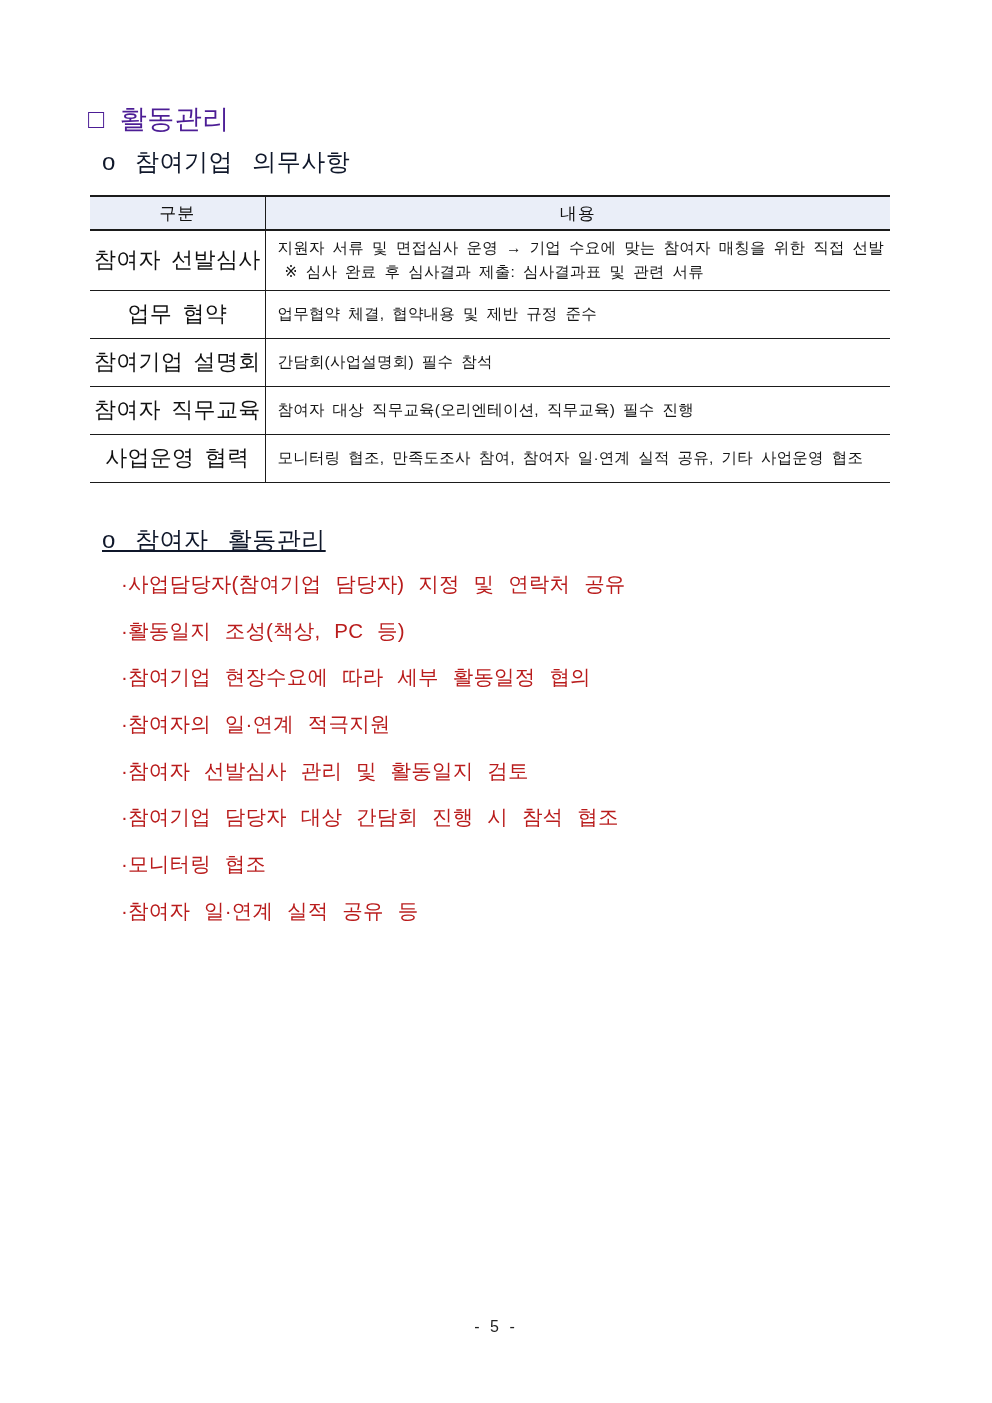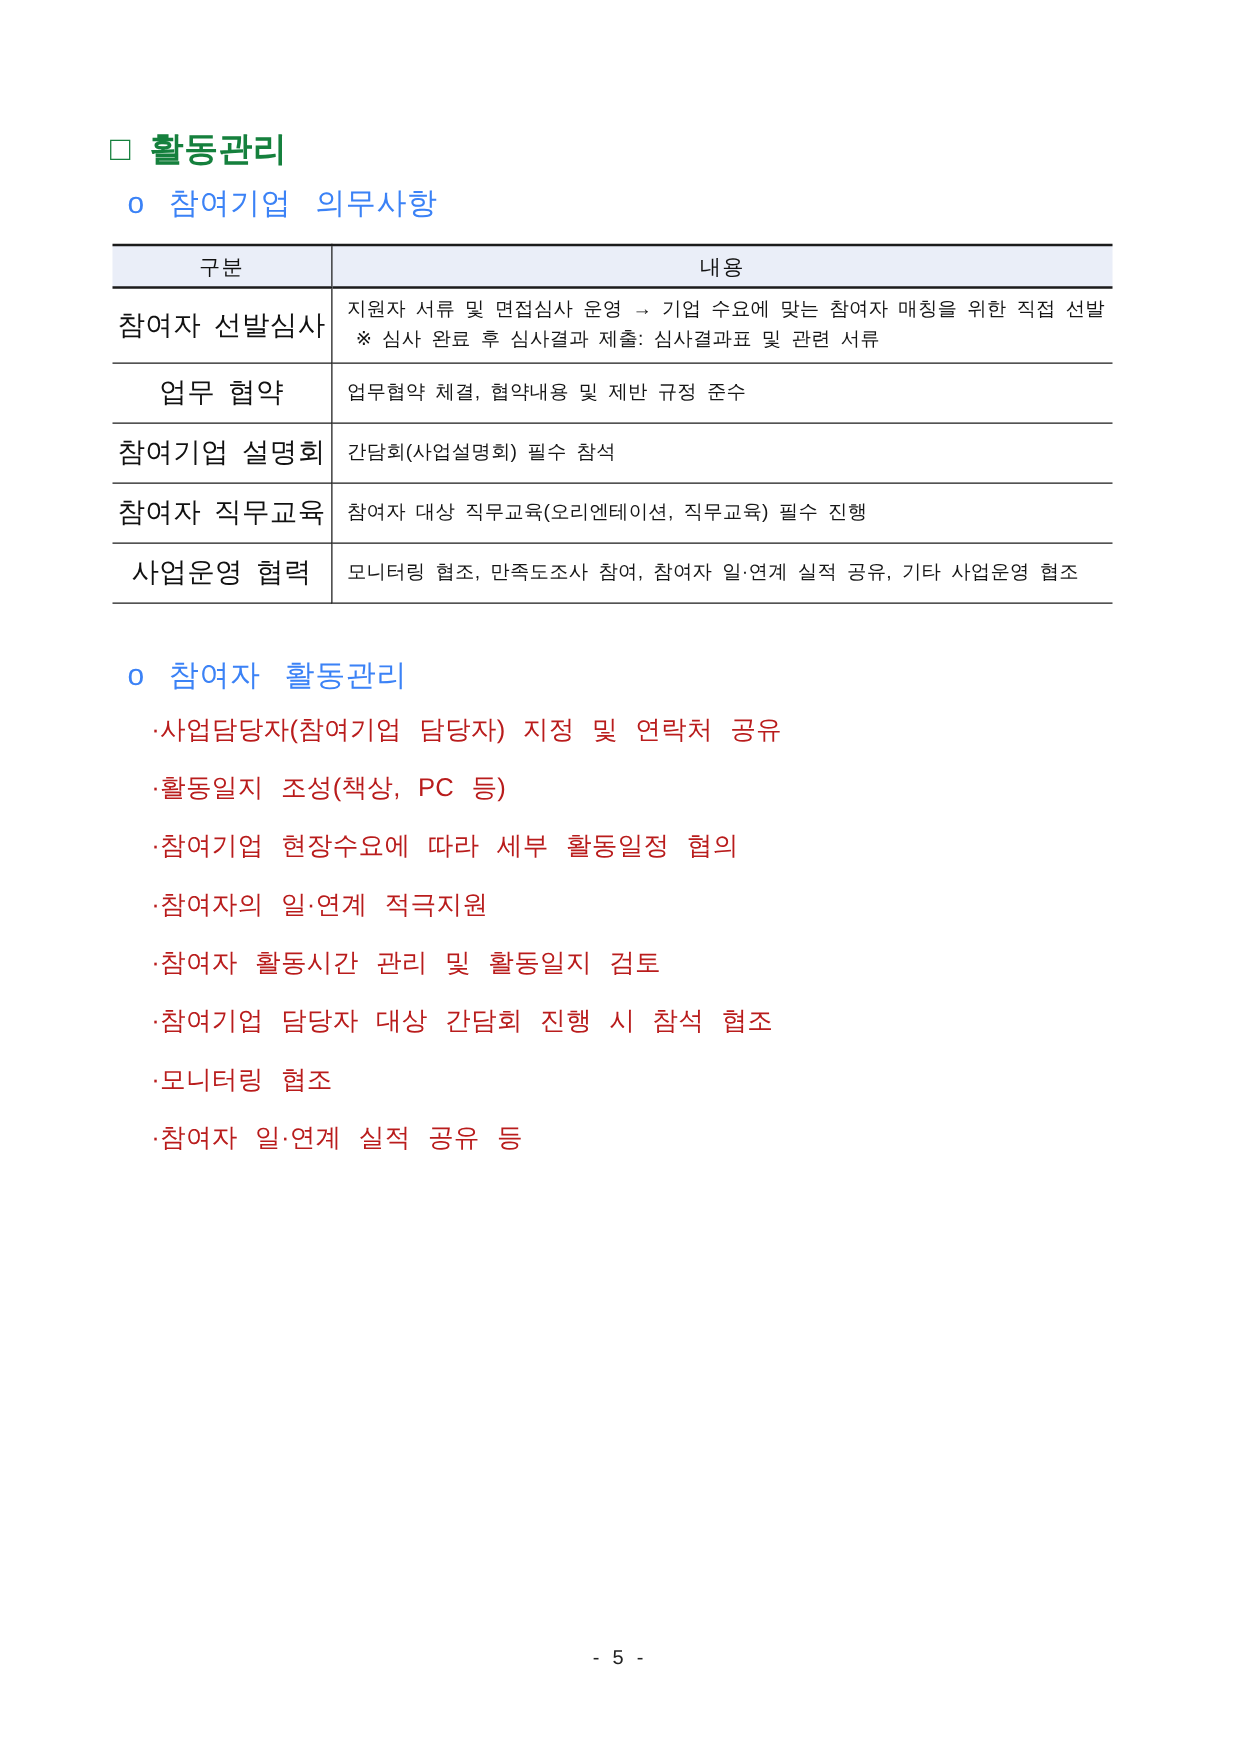--- a/index.html
+++ b/index.html
@@ -18,36 +18,36 @@
   .doc-page {
     position: absolute;
     inset: 0;
     background: #ffffff;
   }
   .doc-title {
     position: absolute;
     left: 88px;
     top: 101px;
     font-size: 27px;
-    font-weight: 700;
+    font-weight: 400;
     letter-spacing: 0.5px;
     word-spacing: 7px;
-    color: #15803d;
+    color: #4c1d95;
   }
   .section-heading {
     position: absolute;
     left: 102px;
     font-size: 24px;
     font-weight: 400;
     letter-spacing: 0.5px;
     word-spacing: 12px;
-    color: #3b82f6;
+    color: #0f172a;
   }
   .section-heading.first { top: 146px; }
-  .section-heading.second { top: 524px; font-weight: 500; }
+  .section-heading.second { top: 524px; font-weight: 500; text-decoration: underline; }
 
   table.obligations {
     position: absolute;
     left: 90px;
     top: 195px;
     width: 800px;
     border-collapse: collapse;
     table-layout: fixed;
     border-top: 2px solid var(--border-color, #1b1b1b);
   }
@@ -175,21 +175,21 @@
     </tbody>
   </table>
 
   <div class="section-heading second">o 참여자 활동관리</div>
 
   <ul class="activity-list">
     <li>·사업담당자(참여기업 담당자) 지정 및 연락처 공유</li>
     <li>·활동일지 조성(책상, PC 등)</li>
     <li>·참여기업 현장수요에 따라 세부 활동일정 협의</li>
     <li>·참여자의 일·연계 적극지원</li>
-    <li>·참여자 활동시간 관리 및 활동일지 검토</li>
+    <li>·참여자 선발심사 관리 및 활동일지 검토</li>
     <li>·참여기업 담당자 대상 간담회 진행 시 참석 협조</li>
     <li>·모니터링 협조</li>
     <li>·참여자 일·연계 실적 공유 등</li>
   </ul>
 
   <div class="page-number">- 5 -</div>
 
 </div>
 
 </body></html>

